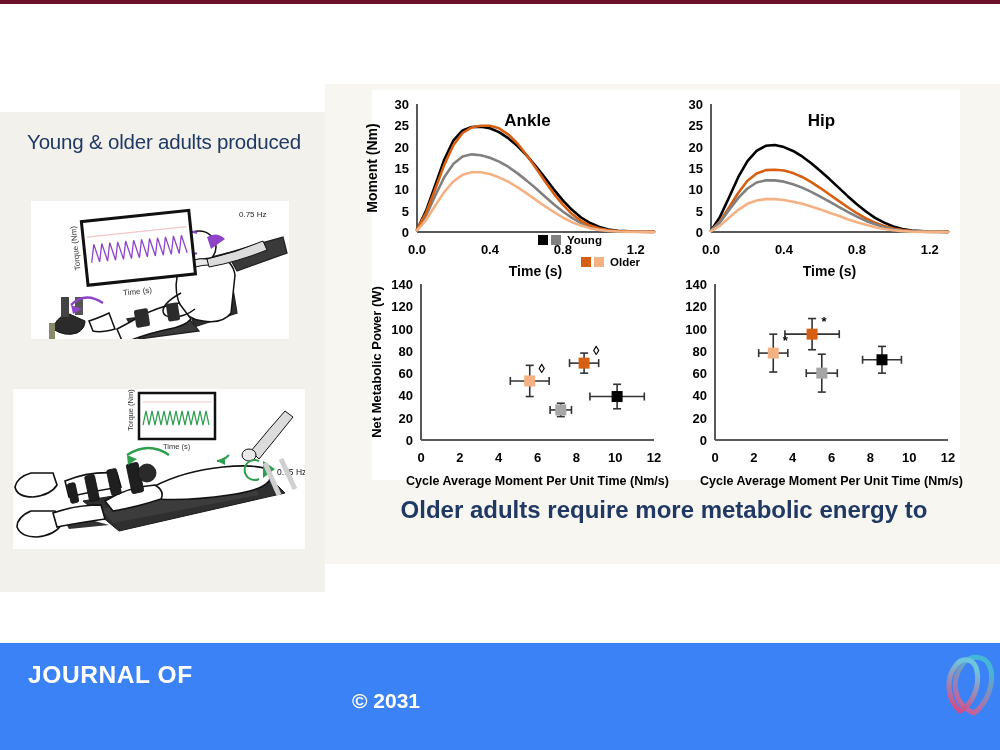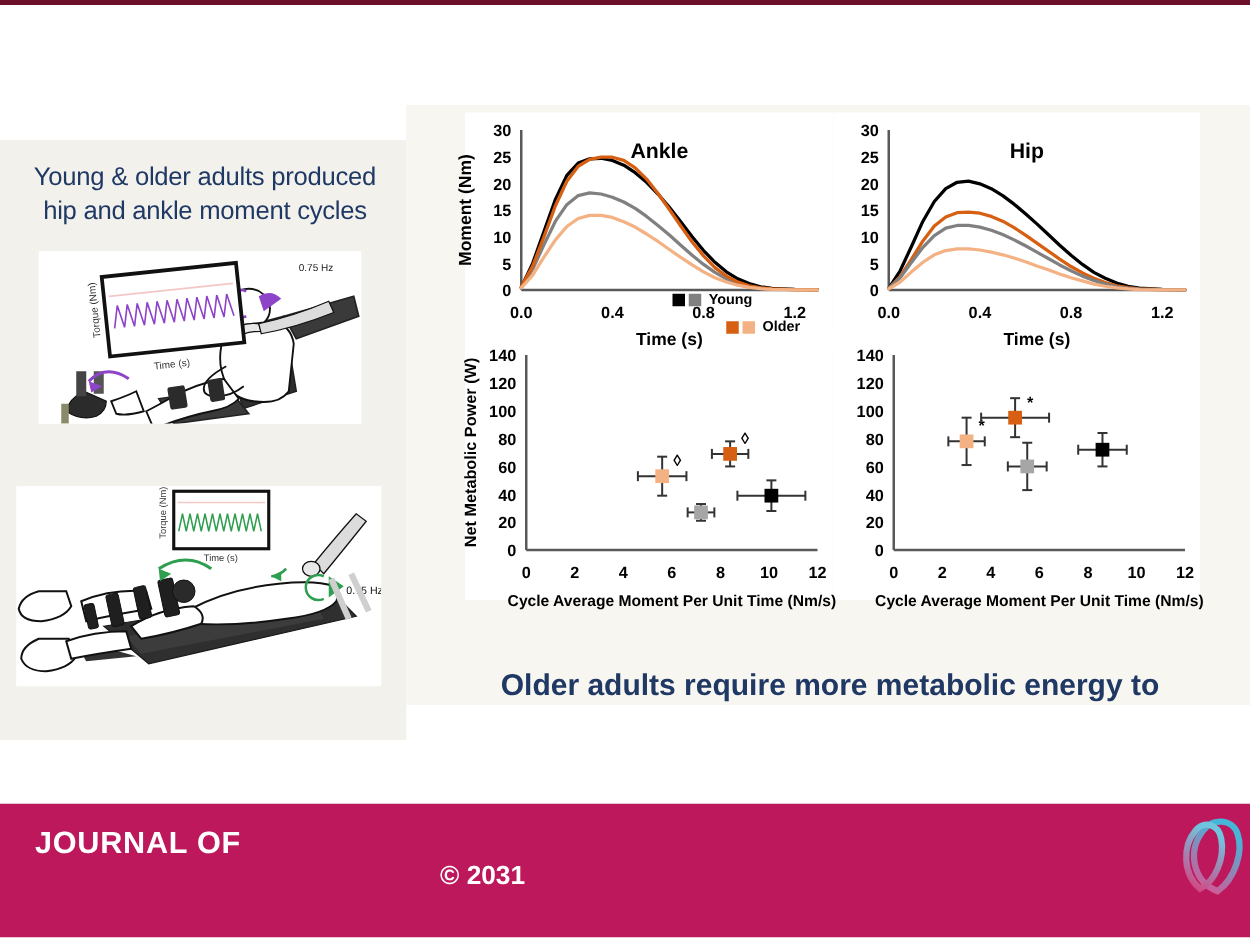--- a/index.html
+++ b/index.html
@@ -44,27 +44,26 @@
   .sw { width:10px; height:10px; display:inline-block; }
   .legend-txt { font-size:11.5px; font-weight:bold; color:#000; margin-left:3px;
                 font-family:"Liberation Sans", sans-serif; }
 
   
   .caption {
     position:absolute; left:330px; top:495px; width:668px;
     text-align:center; color:#1f3864; font-weight:bold;
     font-size:24px; line-height:1.24;
     font-family:"Liberation Sans", sans-serif;
-    margin-top:39px;
   }
 
   
   .footer {
     position:absolute; left:0; top:643px; width:1000px; height:107px;
-    background:#be185d;
+    background:#3b82f6;
   }
   .jnl {
     position:absolute; left:28px; top:18px;
     color:#fff; font-weight:bold; font-size:24.5px; line-height:1.12;
     letter-spacing:0.6px; font-family:"Liberation Sans", sans-serif;
   }
   .copy {
     position:absolute; left:352px; top:46px;
     color:#fff; font-weight:bold; font-size:21px;
     font-family:"Liberation Sans", sans-serif;
@@ -72,21 +71,20 @@
 </style>
 </head>
 <body>
 
 <div class="topbar"></div>
 
 <div class="left-panel">
 
   <div class="left-title">
     <div>Young &amp; older adults produced</div>
-    <div>hip and ankle moment cycles</div>
   </div>
 
   <div class="illus illus-top">
     <svg width="258" height="138" viewBox="0 0 258 138">
       <rect width="258" height="138" fill="#ffffff"></rect>
 
       <g stroke="#111" stroke-width="1.3" fill="none">
         <path d="M196 52 L252 36 L256 52 L206 70 Z" fill="#3a3a3a" stroke="#222"></path>
         <path d="M150 64 L196 52 L206 112 L163 126 Z" fill="#2e2e2e" stroke="#222"></path>
         <path d="M96 118 L152 110 L168 130 L108 138 Z" fill="#3a3a3a" stroke="#222"></path>

